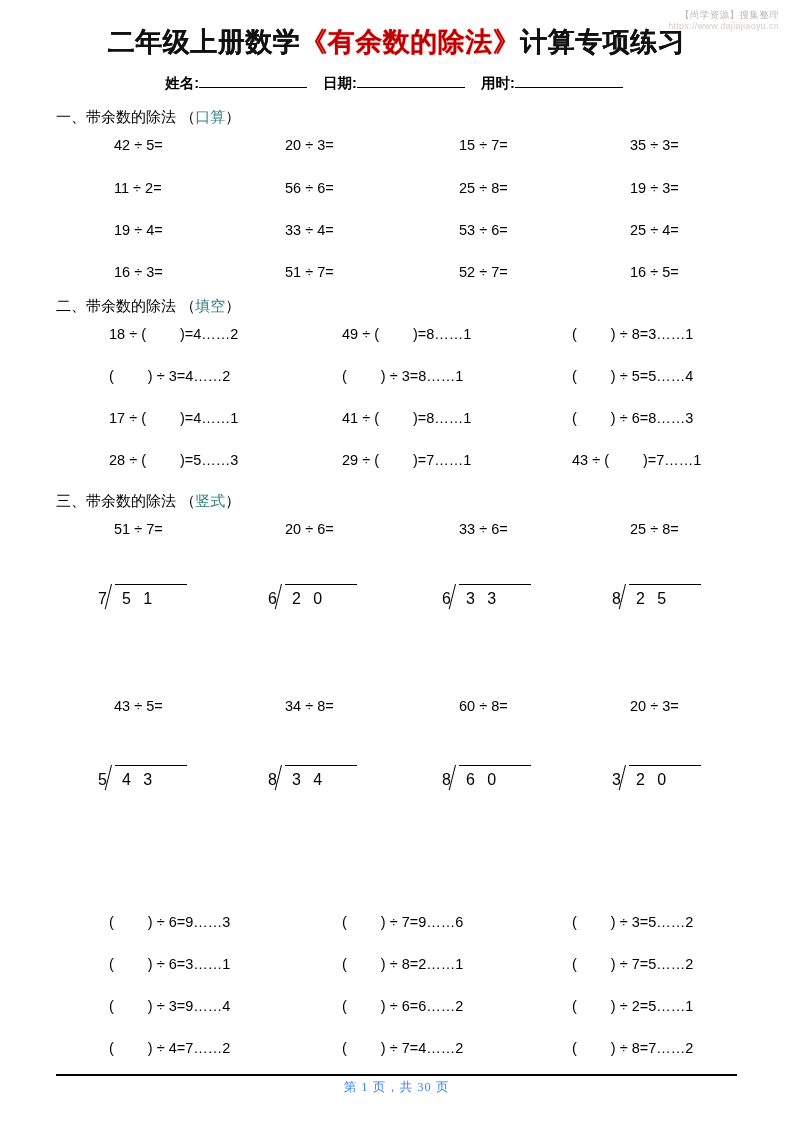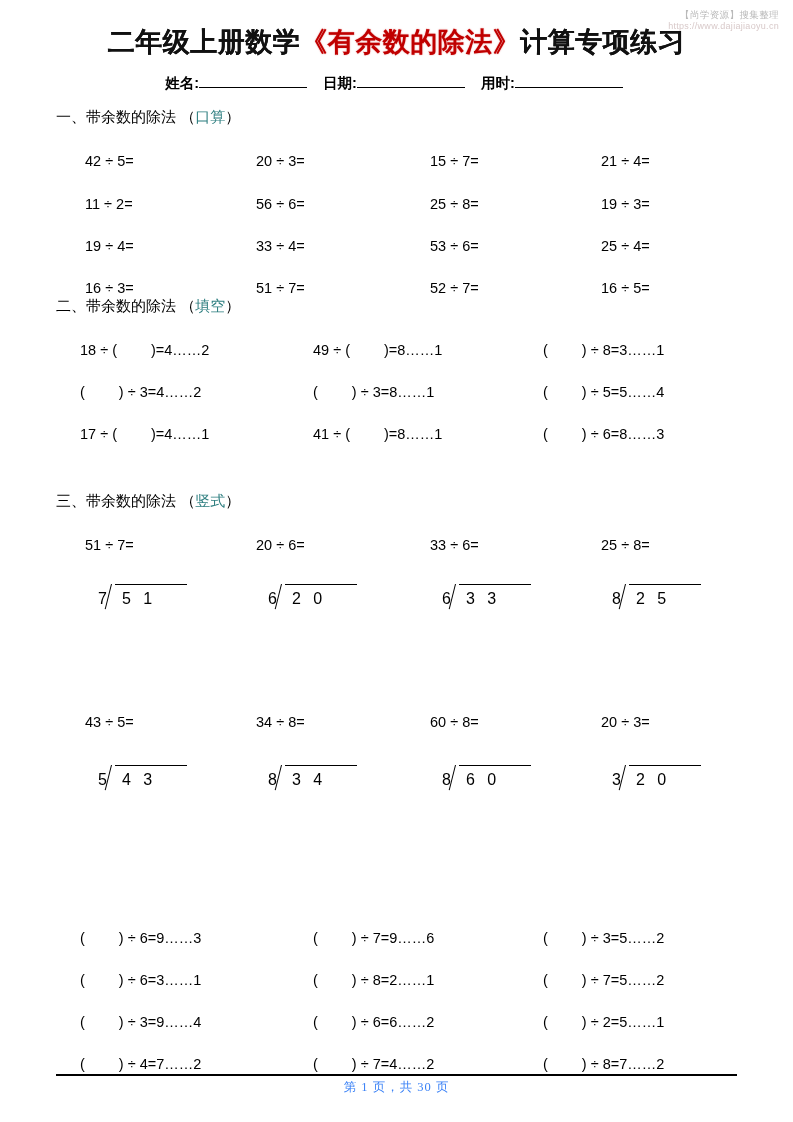--- a/index.html
+++ b/index.html
@@ -101,22 +101,23 @@
   .prow {
     position: absolute;
     left: 0;
     width: 793px;
     height: 20px;
     font-size: 14.5px;
     white-space: nowrap;
   }
   .cell {
     position: absolute;
-    top: 16px;
-    white-space: nowrap;
+    top: 0;
+    white-space: nowrap;
+    margin-left: 29px;
   }
 
   
   .c1 { left: 85px; }
   .c2 { left: 256px; }
   .c3 { left: 430px; }
   .c4 { left: 601px; }
 
   
   .f1 { left: 80px; }
@@ -228,21 +229,21 @@
 
   <div class="sec-head" style="top:108px;">
     <span>一、带余数的除法</span>
     <span>（</span><span class="tag">口算</span><span>）</span>
   </div>
 
   <div class="prow" style="top:137px;">
     <span class="cell c1">42 ÷ 5=</span>
     <span class="cell c2">20 ÷ 3=</span>
     <span class="cell c3">15 ÷ 7=</span>
-    <span class="cell c4">21 ÷ 4=</span>
+    <span class="cell c4">35 ÷ 3=</span>
   </div>
   <div class="prow" style="top:180px;">
     <span class="cell c1">11 ÷ 2=</span>
     <span class="cell c2">56 ÷ 6=</span>
     <span class="cell c3">25 ÷ 8=</span>
     <span class="cell c4">19 ÷ 3=</span>
   </div>
   <div class="prow" style="top:222px;">
     <span class="cell c1">19 ÷ 4=</span>
     <span class="cell c2">33 ÷ 4=</span>
@@ -269,20 +270,25 @@
   <div class="prow" style="top:368px;">
     <span class="cell f1"><span>(</span><span class="paren-gap"></span><span>) ÷ 3=4……2</span></span>
     <span class="cell f2"><span>(</span><span class="paren-gap"></span><span>) ÷ 3=8……1</span></span>
     <span class="cell f3"><span>(</span><span class="paren-gap"></span><span>) ÷ 5=5……4</span></span>
   </div>
   <div class="prow" style="top:410px;">
     <span class="cell f1"><span>17 ÷ (</span><span class="paren-gap"></span><span>)=4……1</span></span>
     <span class="cell f2"><span>41 ÷ (</span><span class="paren-gap"></span><span>)=8……1</span></span>
     <span class="cell f3"><span>(</span><span class="paren-gap"></span><span>) ÷ 6=8……3</span></span>
   </div>
+  <div class="prow" style="top:452px;">
+    <span class="cell f1"><span>28 ÷ (</span><span class="paren-gap"></span><span>)=5……3</span></span>
+    <span class="cell f2"><span>29 ÷ (</span><span class="paren-gap"></span><span>)=7……1</span></span>
+    <span class="cell f3"><span>43 ÷ (</span><span class="paren-gap"></span><span>)=7……1</span></span>
+  </div>
 
   <div class="sec-head" style="top:492px;">
     <span>三、带余数的除法</span>
     <span>（</span><span class="tag">竖式</span><span>）</span>
   </div>
 
   <div class="prow" style="top:521px;">
     <span class="cell c1">51 ÷ 7=</span>
     <span class="cell c2">20 ÷ 6=</span>
     <span class="cell c3">33 ÷ 6=</span>

